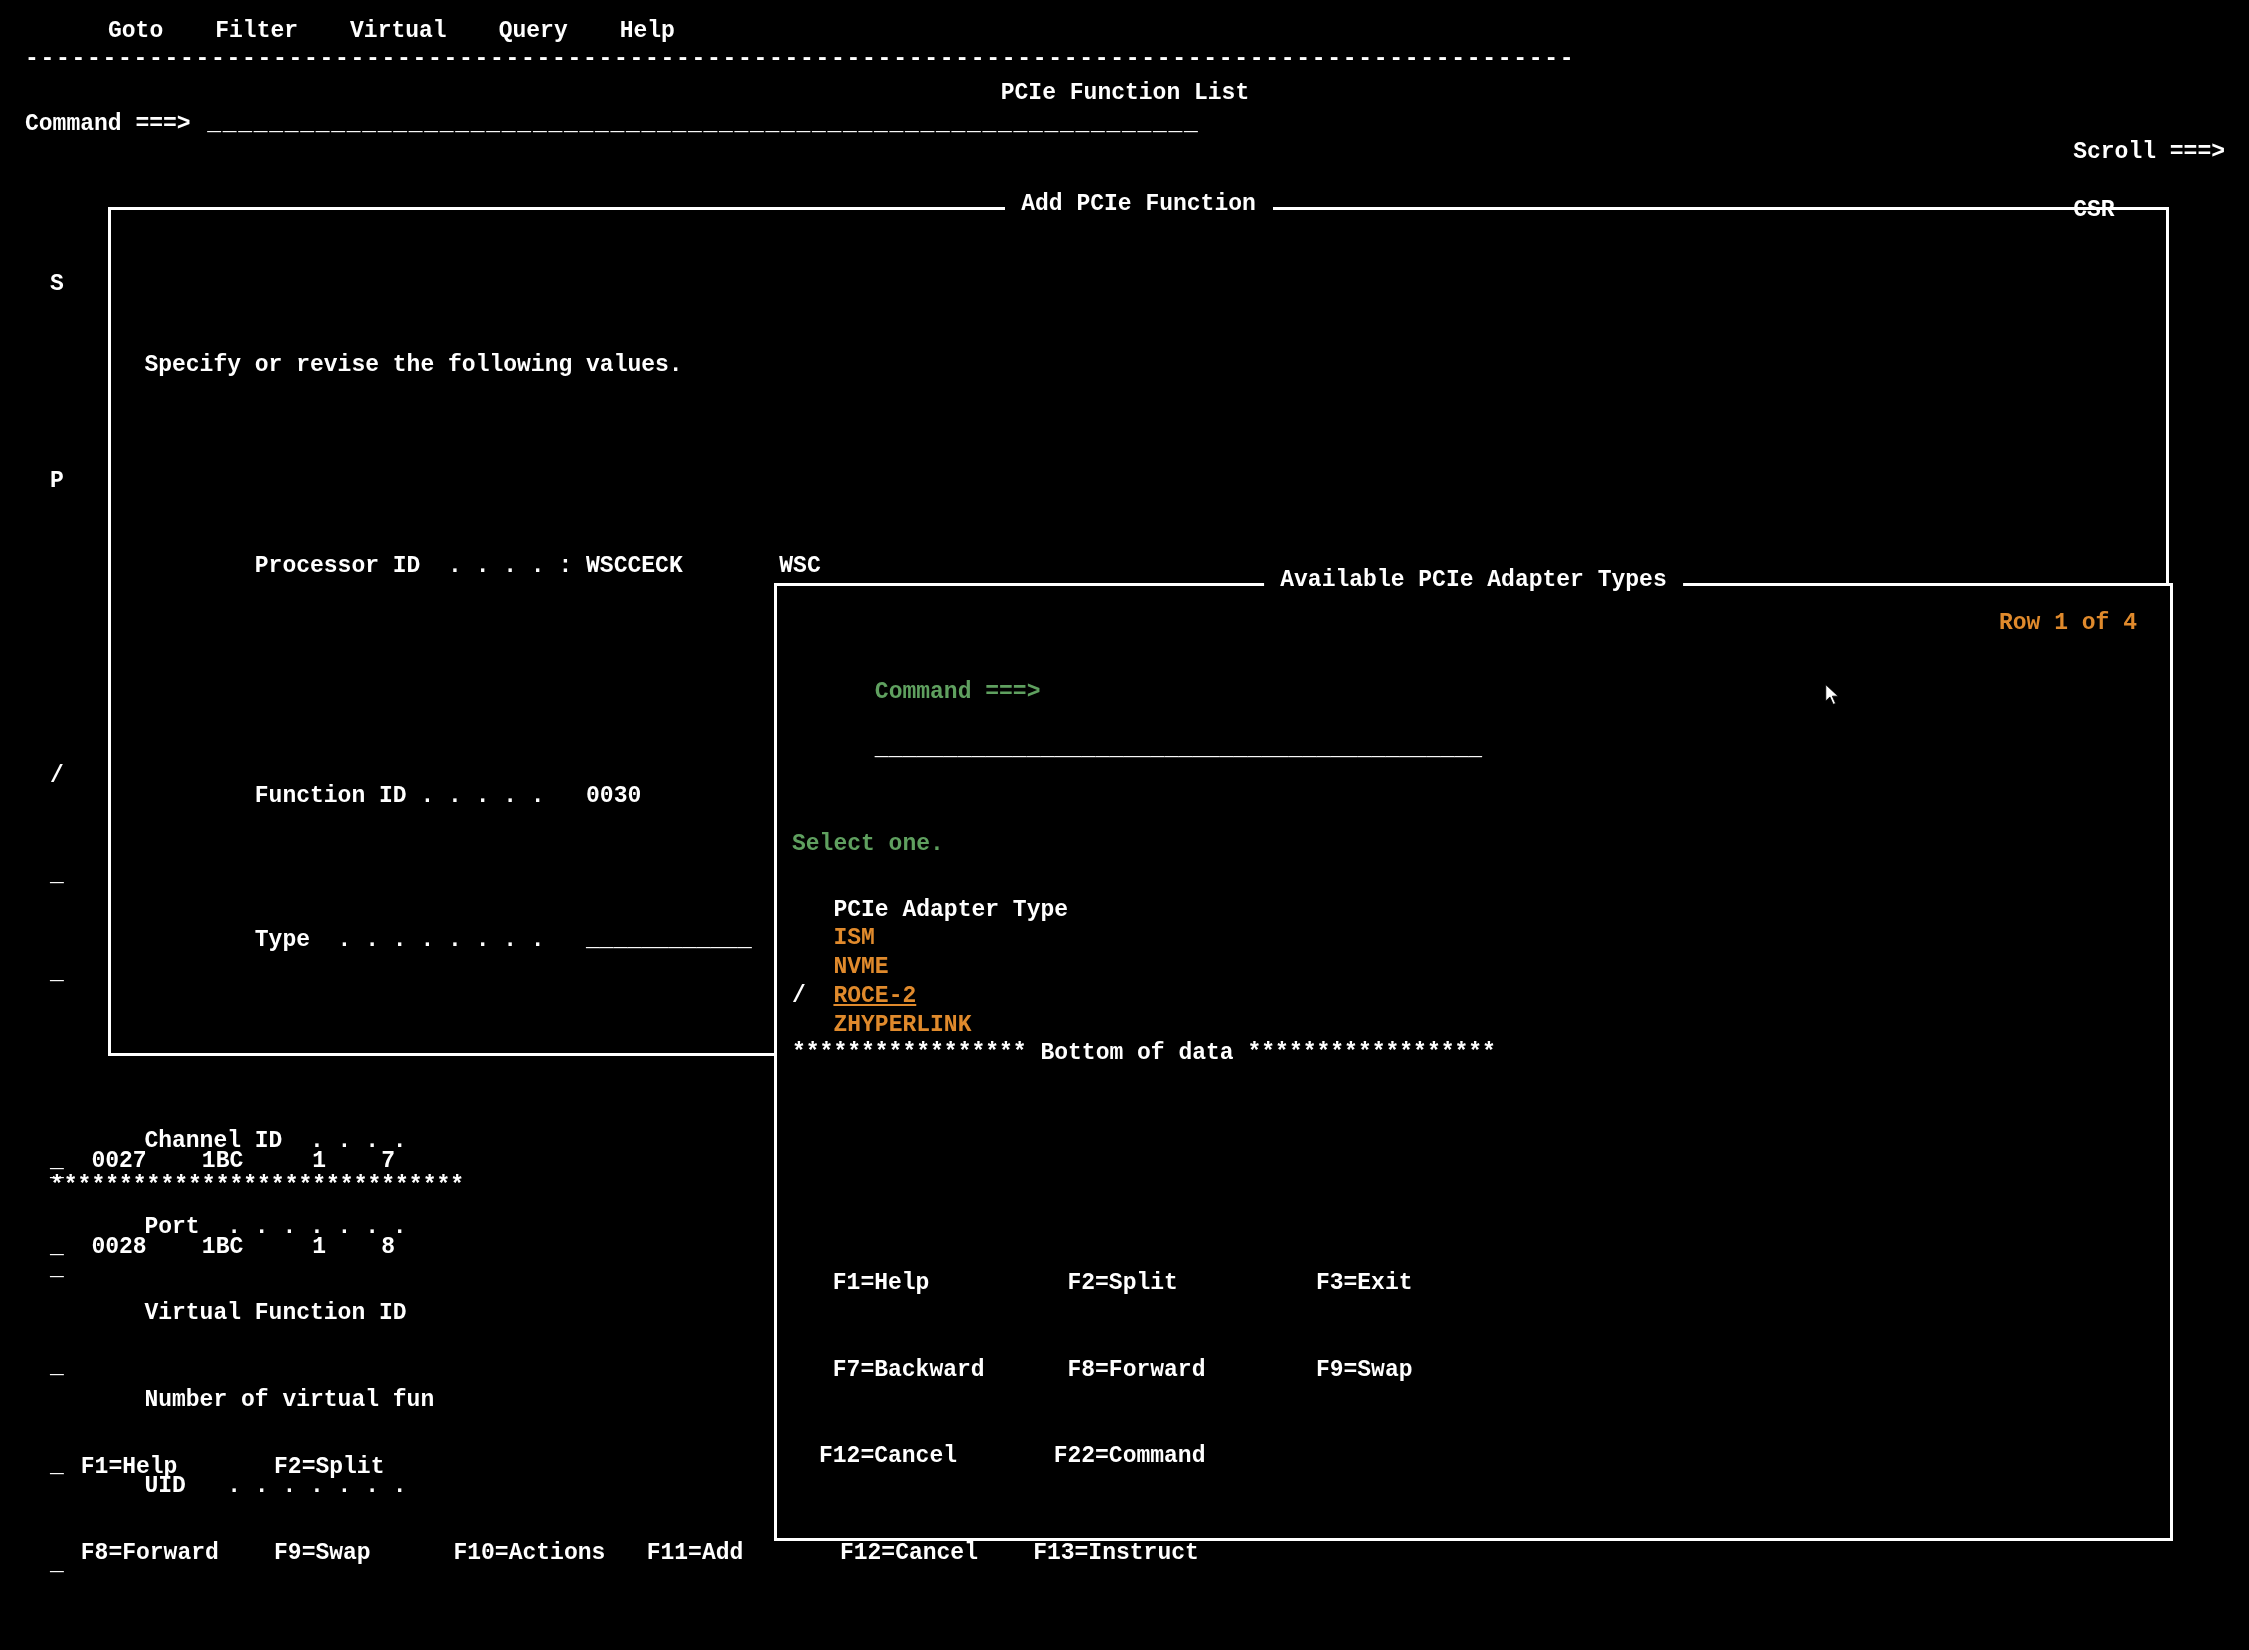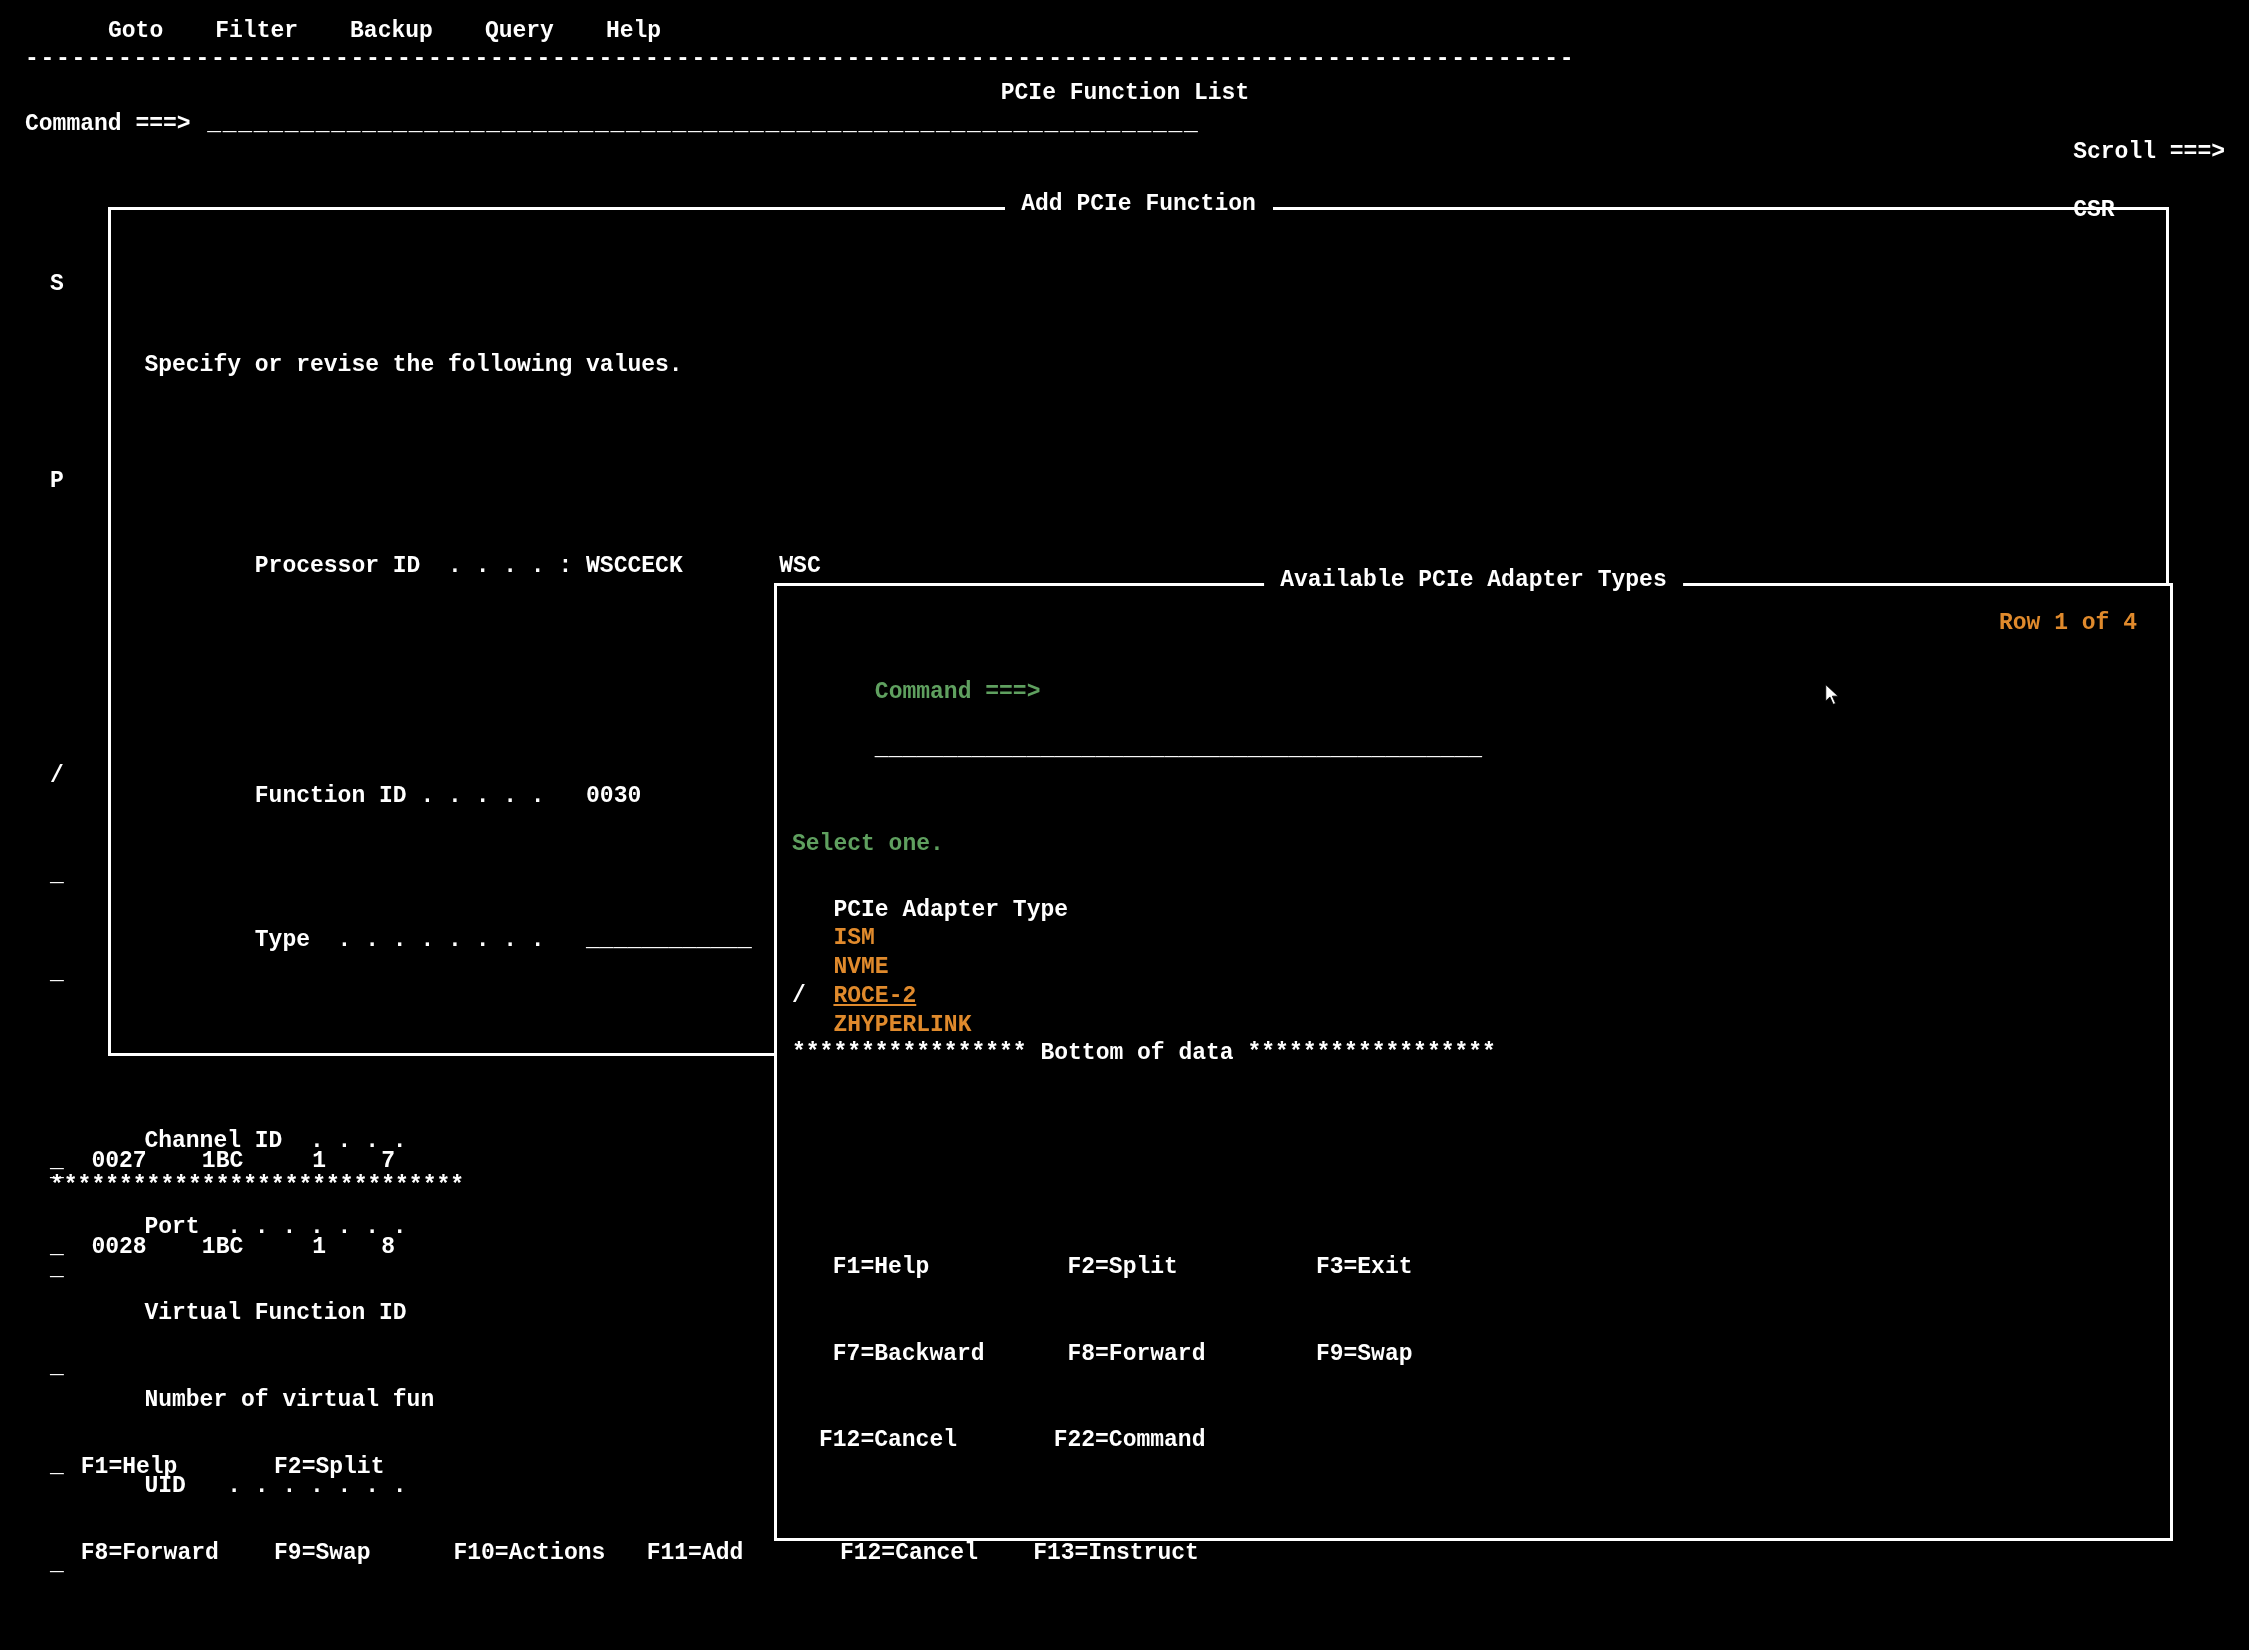--- a/index.html
+++ b/index.html
@@ -153,21 +153,21 @@
     white-space: pre;
   }
   .type-item.selected .txt { text-decoration: underline; }
   .slash { color: var(--fg); }
   .bottom-data {
     margin-top: 0px;
     white-space: pre;
   }
   .box2-fkeys {
     position: absolute;
-    bottom: 26px;
+    bottom: 10px;
     left: 42px;
     white-space: pre;
   }
 
   
   .global-fkeys {
     position: absolute;
     left: 67px;
     bottom: 25px;
     white-space: pre;
@@ -185,21 +185,21 @@
   .cursor svg { display:block; }
 </style>
 </head>
 <body>
 
 <div class="screen">
 
   <div class="menu-bar">
     <span class="menu-item">Goto</span>
     <span class="menu-item">Filter</span>
-    <span class="menu-item">Backup</span>
+    <span class="menu-item">Virtual</span>
     <span class="menu-item">Query</span>
     <span class="menu-item">Help</span>
   </div>
 
   <div class="hr-dashes">----------------------------------------------------------------------------------------------------</div>
 
   <div class="panel-title">PCIe Function List</div>
 
   <div class="cmd-row">
     <span class="cmd-label">Command ===&gt;</span>

